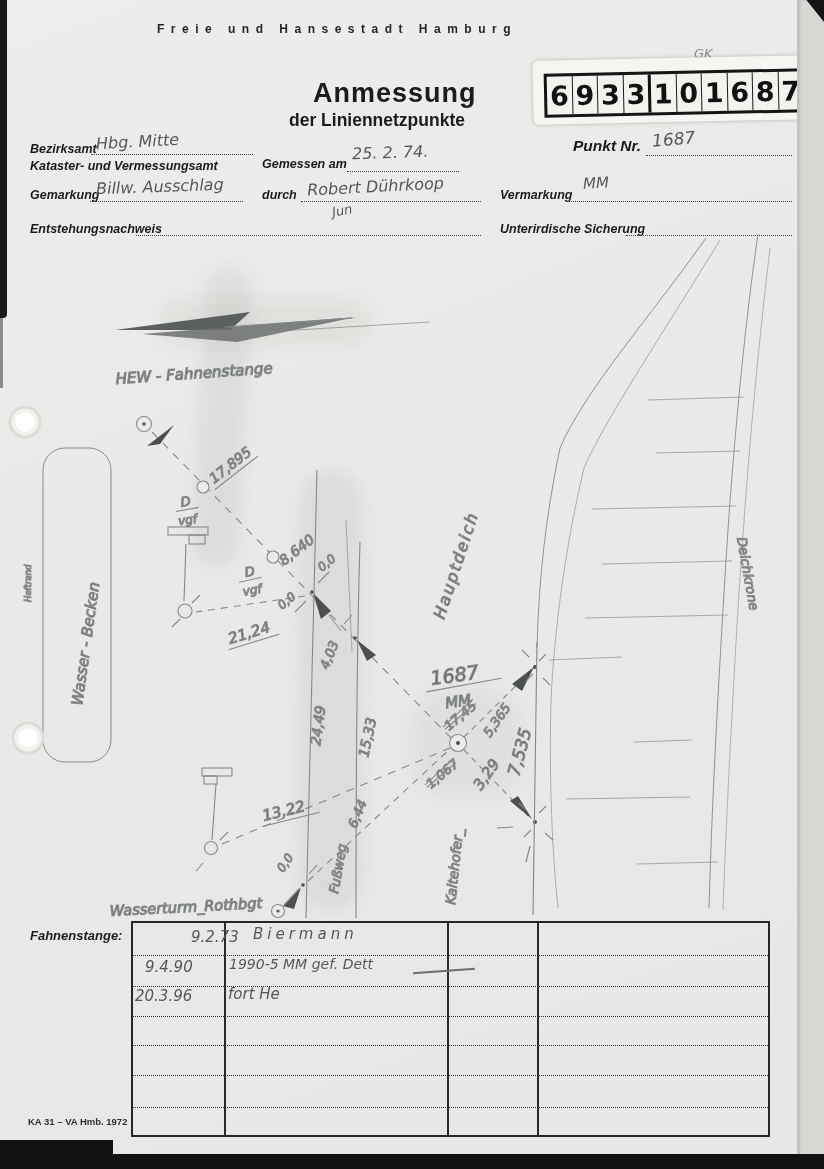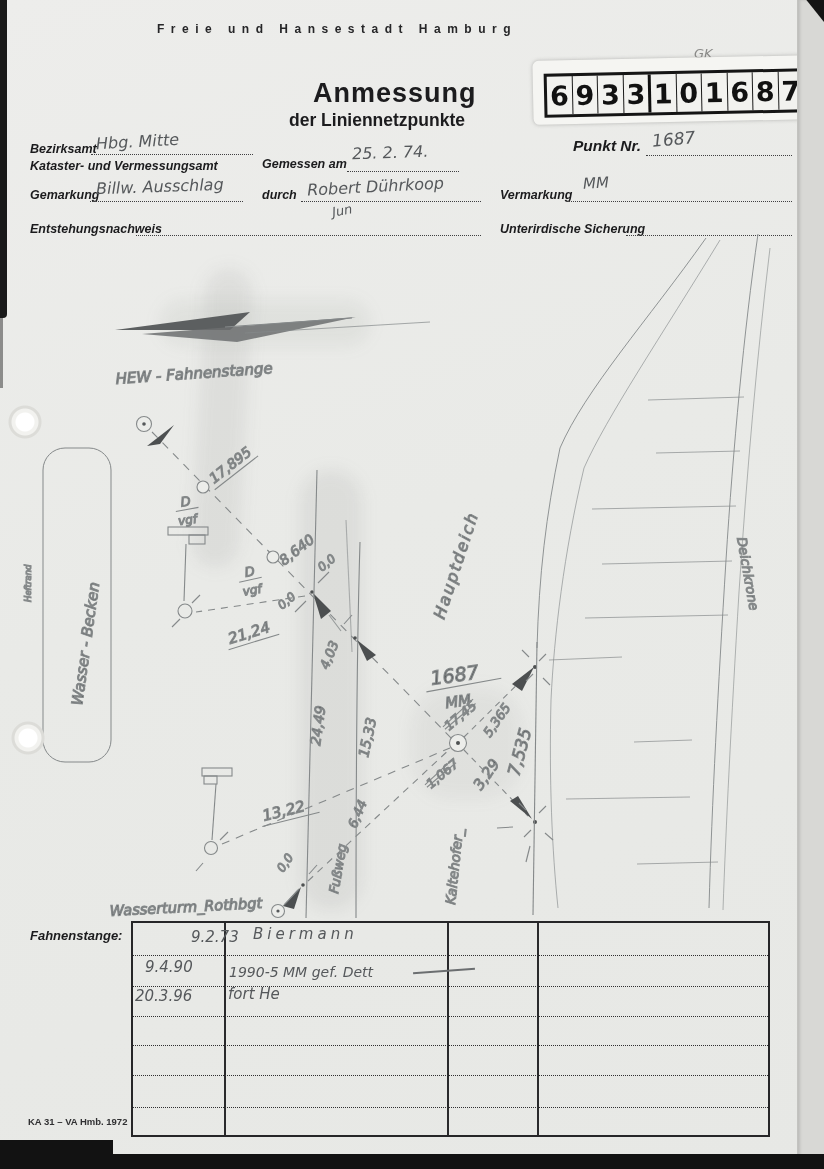--- a/index.html
+++ b/index.html
@@ -324,21 +324,21 @@
     <div class="rline" style="top:32px;"></div>
     <div class="rline" style="top:63px;"></div>
     <div class="rline" style="top:93px;"></div>
     <div class="rline" style="top:122px;"></div>
     <div class="rline" style="top:152px;"></div>
     <div class="rline" style="top:184px;"></div>
 
     <div class="hand" style="left:14px;top:5px;font-size:15px;margin-left:44px;">9.2.73</div>
     <div class="hand" style="left:120px;top:2px;font-size:15px;letter-spacing:4px;">Biermann</div>
     <div class="hand" style="left:12px;top:35px;font-size:15px;">9.4.90</div>
-    <div class="hand" style="left:96px;top:33px;font-size:14px;margin-top:8px;">1990-5 MM gef. Dett</div>
+    <div class="hand" style="left:96px;top:33px;font-size:14px;">1990-5 MM gef. Dett</div>
     <div class="flourish"></div>
     <div class="hand" style="left:2px;top:64px;font-size:15px;">20.3.96</div>
     <div class="hand" style="left:95px;top:62px;font-size:15px;">fort He</div>
   </div>
 
   <div class="footer">KA 31 – VA Hmb. 1972</div>
 
   <div class="margin-right"></div>
   <div class="edge-left"></div>
   <div class="edge-left2"></div>

